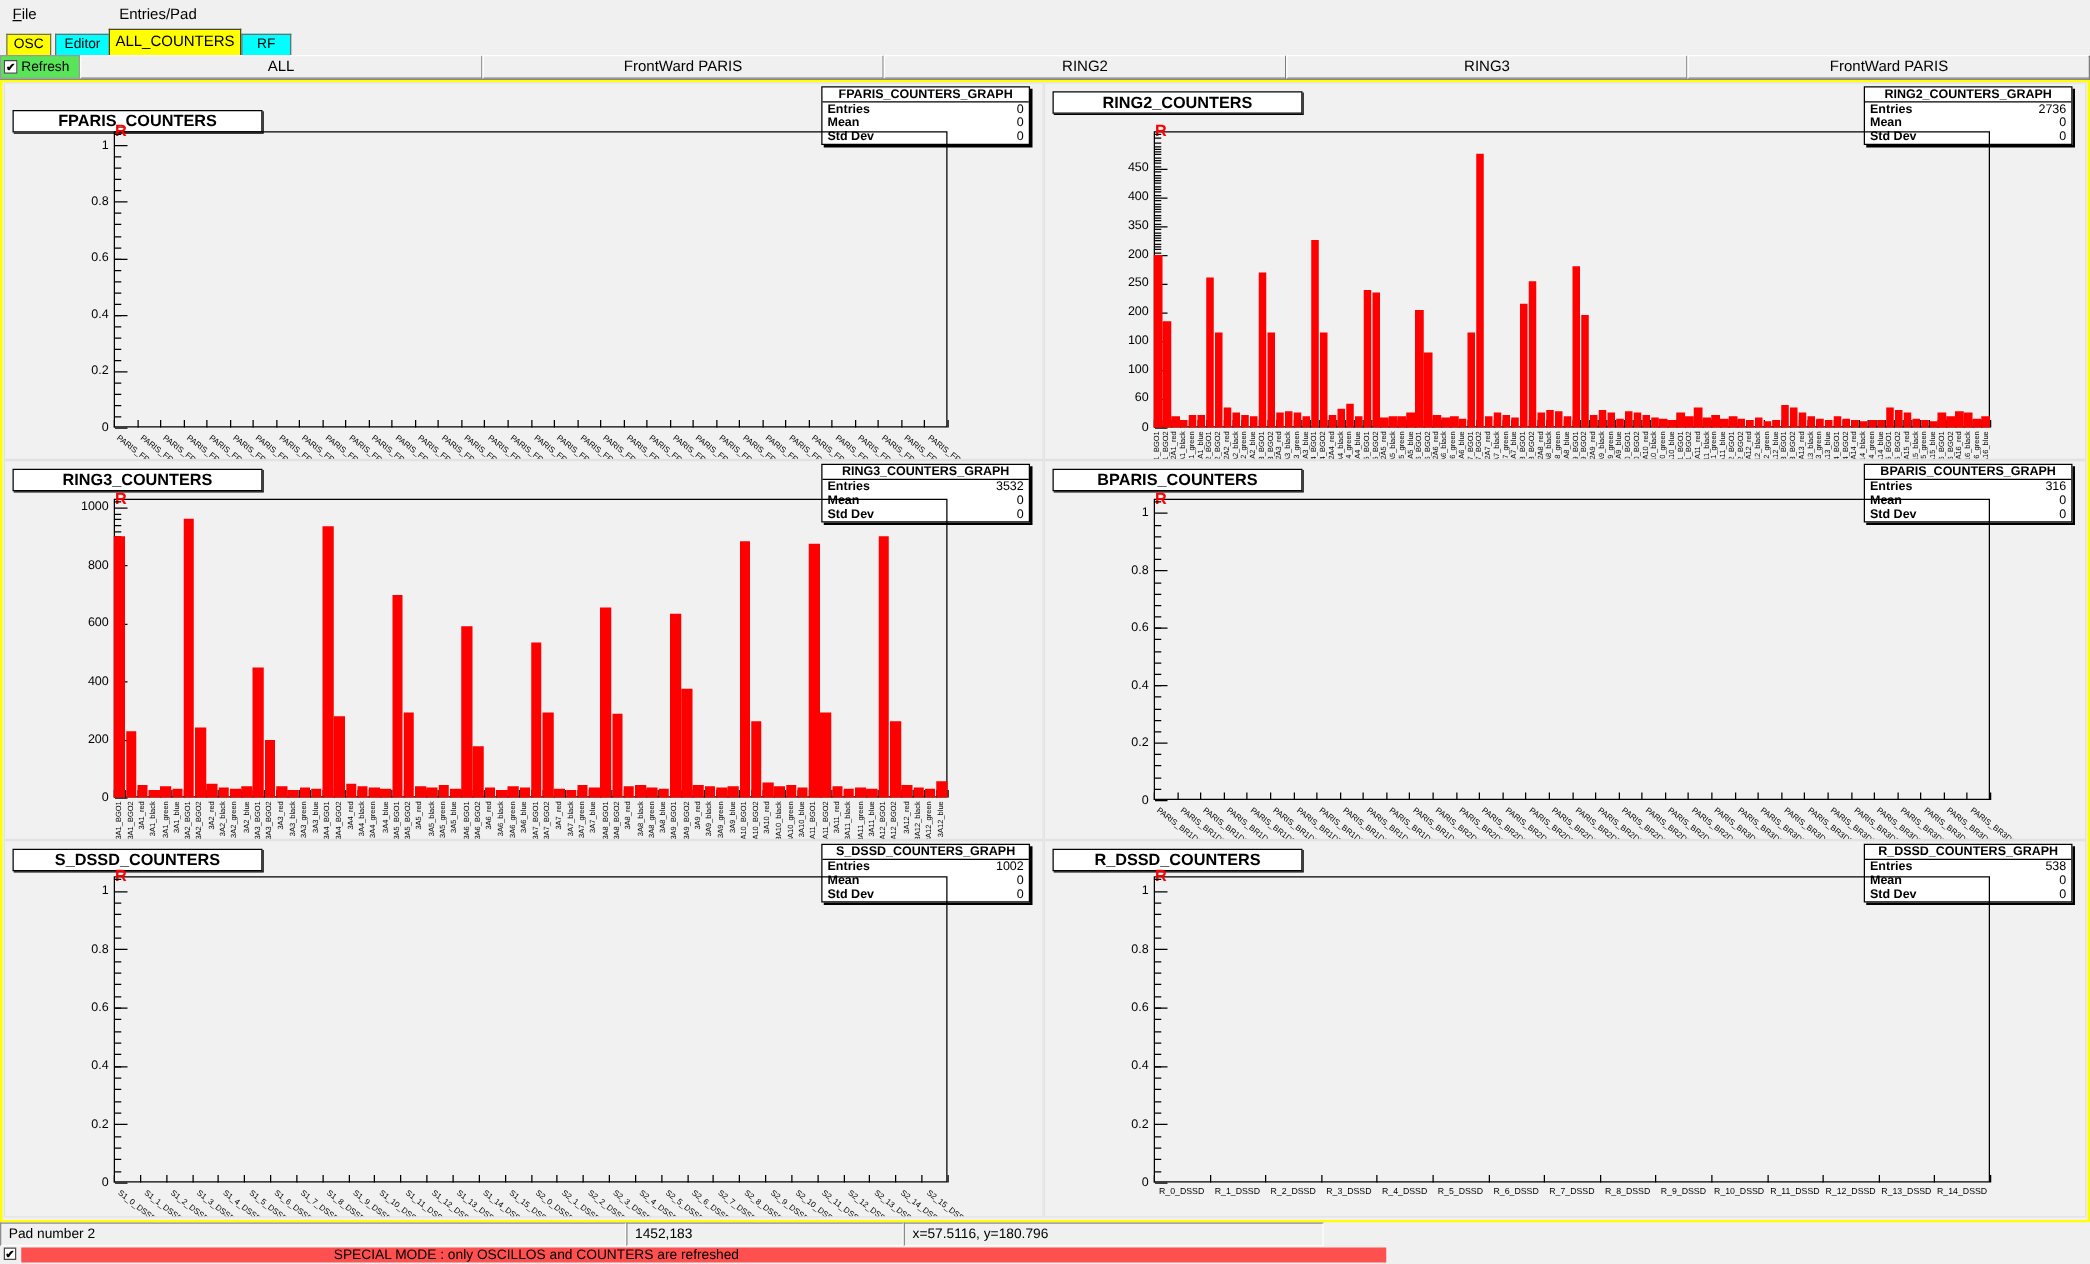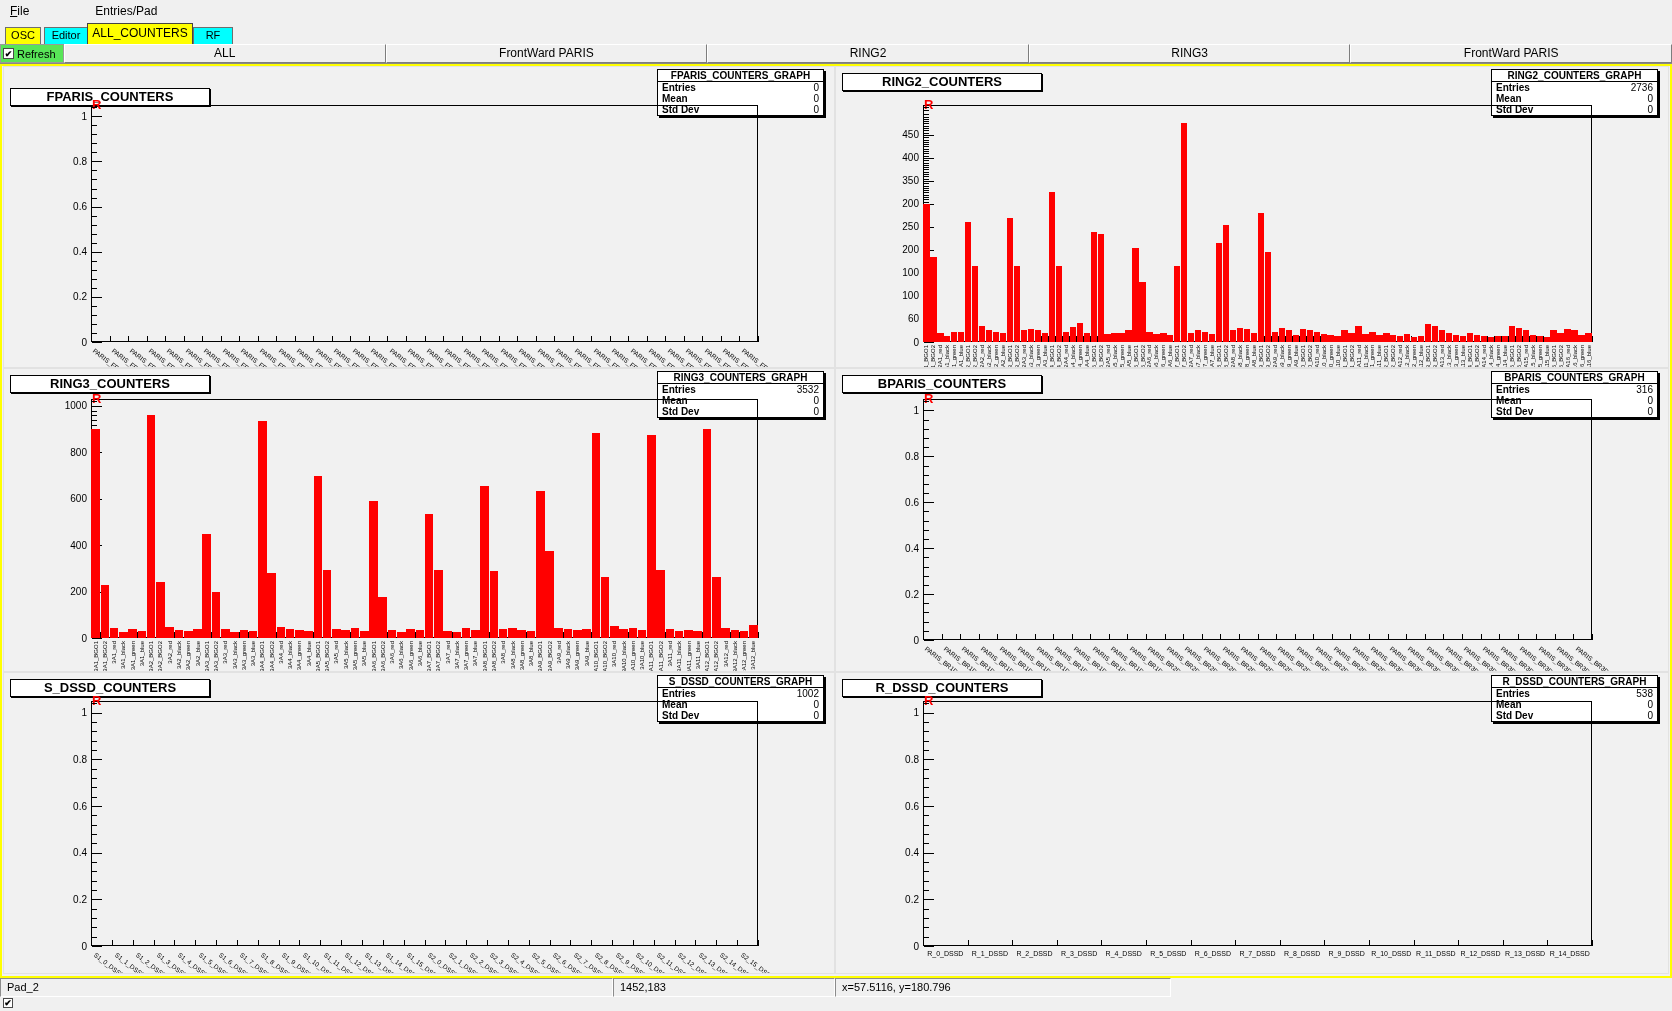--- a/index.html
+++ b/index.html
@@ -1250,19 +1250,20 @@
       <div class="xlab-h" style="left: 443.8px; width: 44.6px; top: 277px;">R_8_DSSD</div>
       <div class="xlab-h" style="left: 488.4px; width: 44.6px; top: 277px;">R_9_DSSD</div>
       <div class="xlab-h" style="left: 533px; width: 44.6px; top: 277px;">R_10_DSSD</div>
       <div class="xlab-h" style="left: 577.6px; width: 44.6px; top: 277px;">R_11_DSSD</div>
       <div class="xlab-h" style="left: 622.2px; width: 44.6px; top: 277px;">R_12_DSSD</div>
       <div class="xlab-h" style="left: 666.8px; width: 44.6px; top: 277px;">R_13_DSSD</div>
       <div class="xlab-h" style="left: 711.4px; width: 44.6px; top: 277px;">R_14_DSSD</div>
     </div>
   </div>
 <div class="statusrow">
-  <div class="scell" style="width:613px">Pad_2</div>
+  <div class="scell" style="width:501px">Pad number 2</div>
   <div class="scell" style="width:222px">1452,183</div>
   <div class="scell" style="width:336px">x=57.5116, y=180.796</div>
 </div>
 <div class="specialrow">
   <span class="checkbox sp-check" style="width:10px;height:10px;line-height:9px;" id="specialCheck">✔</span>
+  <div class="sp-bar" style="background: rgb(255, 80, 80);">SPECIAL MODE : only OSCILLOS and COUNTERS are refreshed</div>
 </div>
 
 </body></html>

